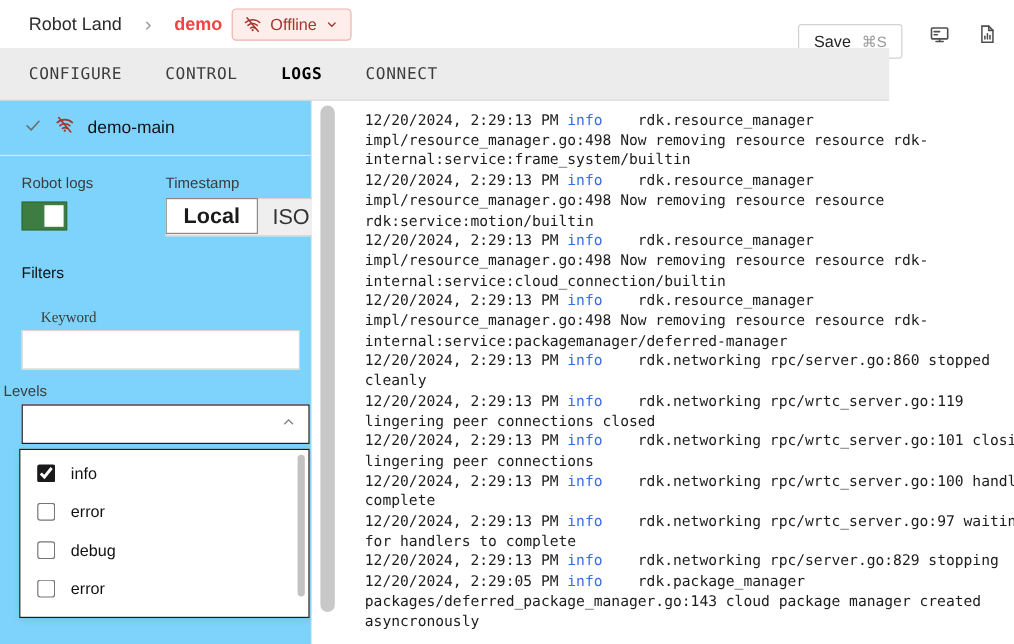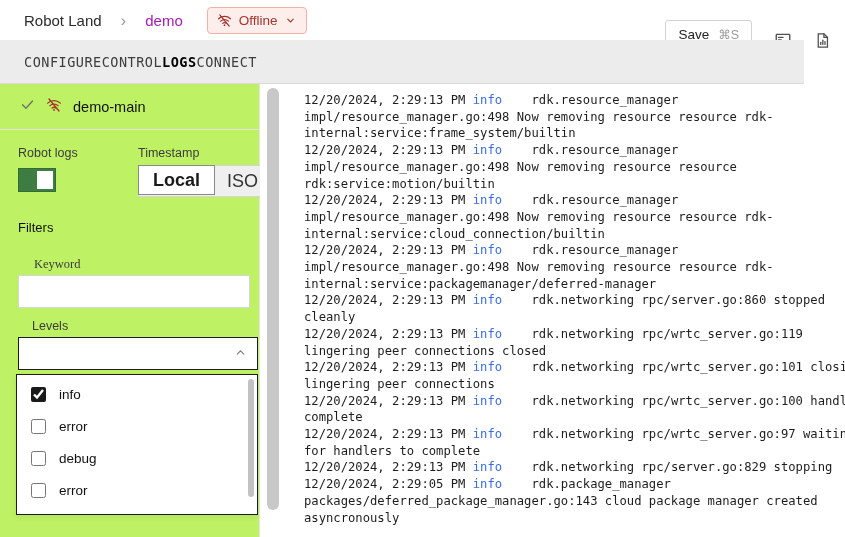--- a/index.html
+++ b/index.html
@@ -5,42 +5,42 @@
   * { margin:0; padding:0; box-sizing:border-box; }
   html,body { width:845px; height:537px; overflow:hidden; background:#fff;
               font-family:"Liberation Sans", sans-serif; color:#1c1c1c; }
 
   
   .header { position:absolute; left:0; top:0; width:845px; height:40px; background:#fff;
             display:flex; align-items:center; padding:0 14px 0 24px; }
   .breadcrumb { display:flex; align-items:center; gap:19px; font-size:15px; }
   .crumb-root { color:#2b2b2b; }
   .crumb-sep { color:#9a9a9a; font-size:17px; line-height:1; }
-  .crumb-current { font-weight:normal; color:#a21caf; }
-  .status-badge { margin-left:24px; display:flex; align-items:center; gap:7px;
+  .crumb-current { font-weight:bold; color:#ef4444; }
+  .status-badge { margin-left:8px; display:flex; align-items:center; gap:7px;
                   background:#fdeeec; border:1px solid #eeb2aa; border-radius:4px;
                   height:27px; padding:0 10px 0 9px; color:#a3352c; font-size:13.5px; cursor:pointer; }
   .status-badge svg { display:block; }
-  .header-right { margin-left:auto; display:flex; align-items:flex-end; gap:22px;margin-top:28px; }
+  .header-right { margin-left:auto; display:flex; align-items:flex-start; gap:22px;margin-top:28px; }
   .save-btn { display:flex; align-items:center; gap:9px; background:#fff;
               border:1px solid #d2d2d2; border-radius:3px; height:29px; padding:0 12px;
               font-size:13.5px; color:#222; cursor:pointer; font-family:"Liberation Sans",sans-serif; }
   .save-shortcut { color:#9a9a9a; font-size:12.5px; }
   .hdr-icon { color:#4f4f4f; display:flex; align-items:center; cursor:pointer; }
 
   
-  .tabbar { position:absolute; left:0; top:40px; width:804px; height:44px; background:#ececec;
-            border-bottom:1px solid #d9d9d9; display:flex; align-items:center; padding-left:24px; }
+  .tabbar { position:absolute; left:0; top:40px; width:741px; height:44px; background:#ececec;
+            border-bottom:1px solid #d9d9d9; display:flex; align-items:center; padding-left:24px; gap:36px; }
   .tab { font-family:"DejaVu Sans Mono", monospace; font-size:13.5px; letter-spacing:0.5px;
          color:#3d3d3d; cursor:pointer; }
   .tab.active { font-weight:bold; color:#000; }
 
   
   .sidebar { position:absolute; left:0; top:84px; width:260px; height:453px;
-             background:#bef264; border-right:1px solid #e5e5e5; }
+             background:#7dd3fc; border-right:1px solid #e5e5e5; }
   .vscroll-gutter { position:absolute; left:260px; top:84px; width:22px; height:453px; background:#fff; }
   .vscroll-thumb { position:absolute; left:7px; top:4px; width:12px; height:422px;
                    background:#c8c8c8; border-radius:6px; }
   .logpanel { position:absolute; left:282px; top:84px; width:563px; height:453px;
               background:#fff; overflow:hidden; }
   .loglist { width:591px; padding:8px 0 0 22px; }
 
   
   .part-row { position:absolute; left:0; top:0; width:260px; height:46px;
               border-bottom:1px solid #e2e2e2; display:flex; align-items:center;
@@ -169,21 +169,21 @@
   <div class="seg-wrap">
     <div class="seg-btn selected">Local</div>
     <div class="seg-btn">ISO</div>
   </div>
 
   <div class="filters-title">Filters</div>
 
   <span class="side-label" style="left:34px; top:173px;font-family:Liberation Serif, serif;">Keyword</span>
   <input class="keyword-input" type="text" id="keyword-input" placeholder="" style="">
 
-  <span class="side-label" style="left:32px; top:235px;">Levels</span>
+  <span class="side-label" style="left:3px; top:235px;">Levels</span>
   <div class="levels-select">
     <span>
       <svg width="13" height="13" viewBox="0 0 24 24" fill="none" stroke="#7d7d7d" stroke-width="2" stroke-linecap="round">
           <path d="M6 15l6-6 6 6"></path>
         </svg>
     </span>
   </div>
 
   <div class="dropdown" id="levels-dropdown">
     <div class="dd-item">

